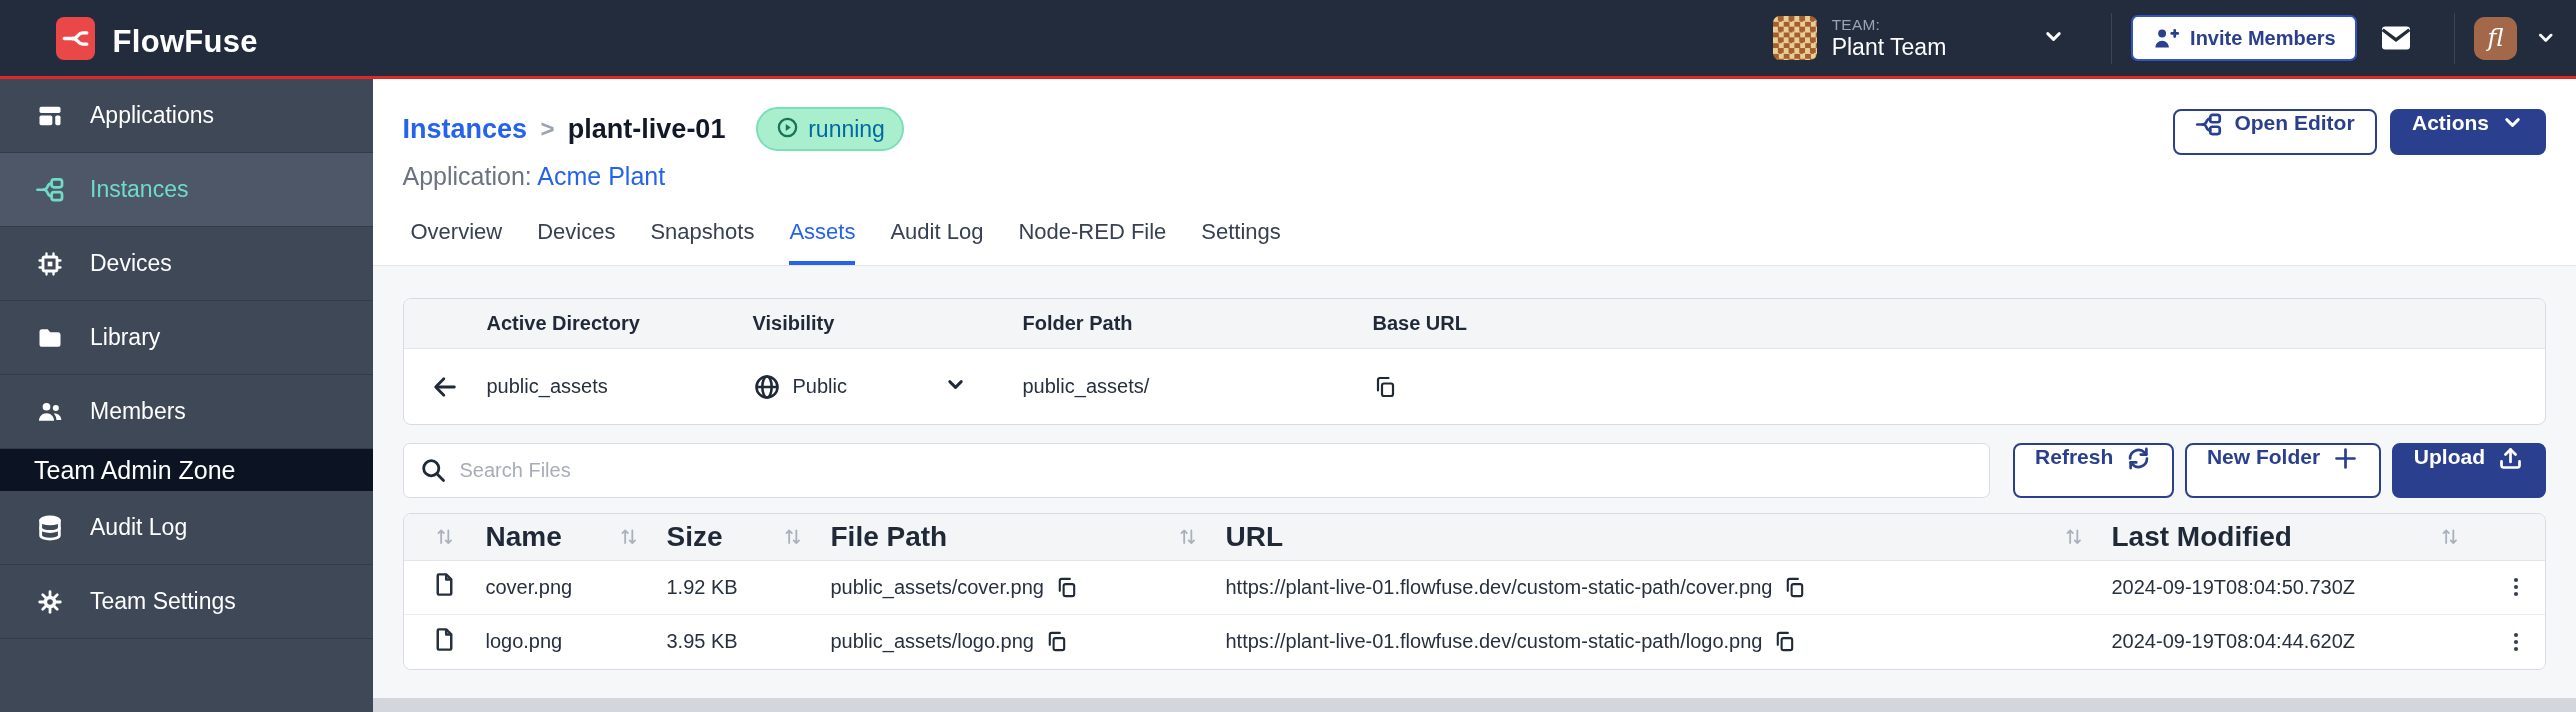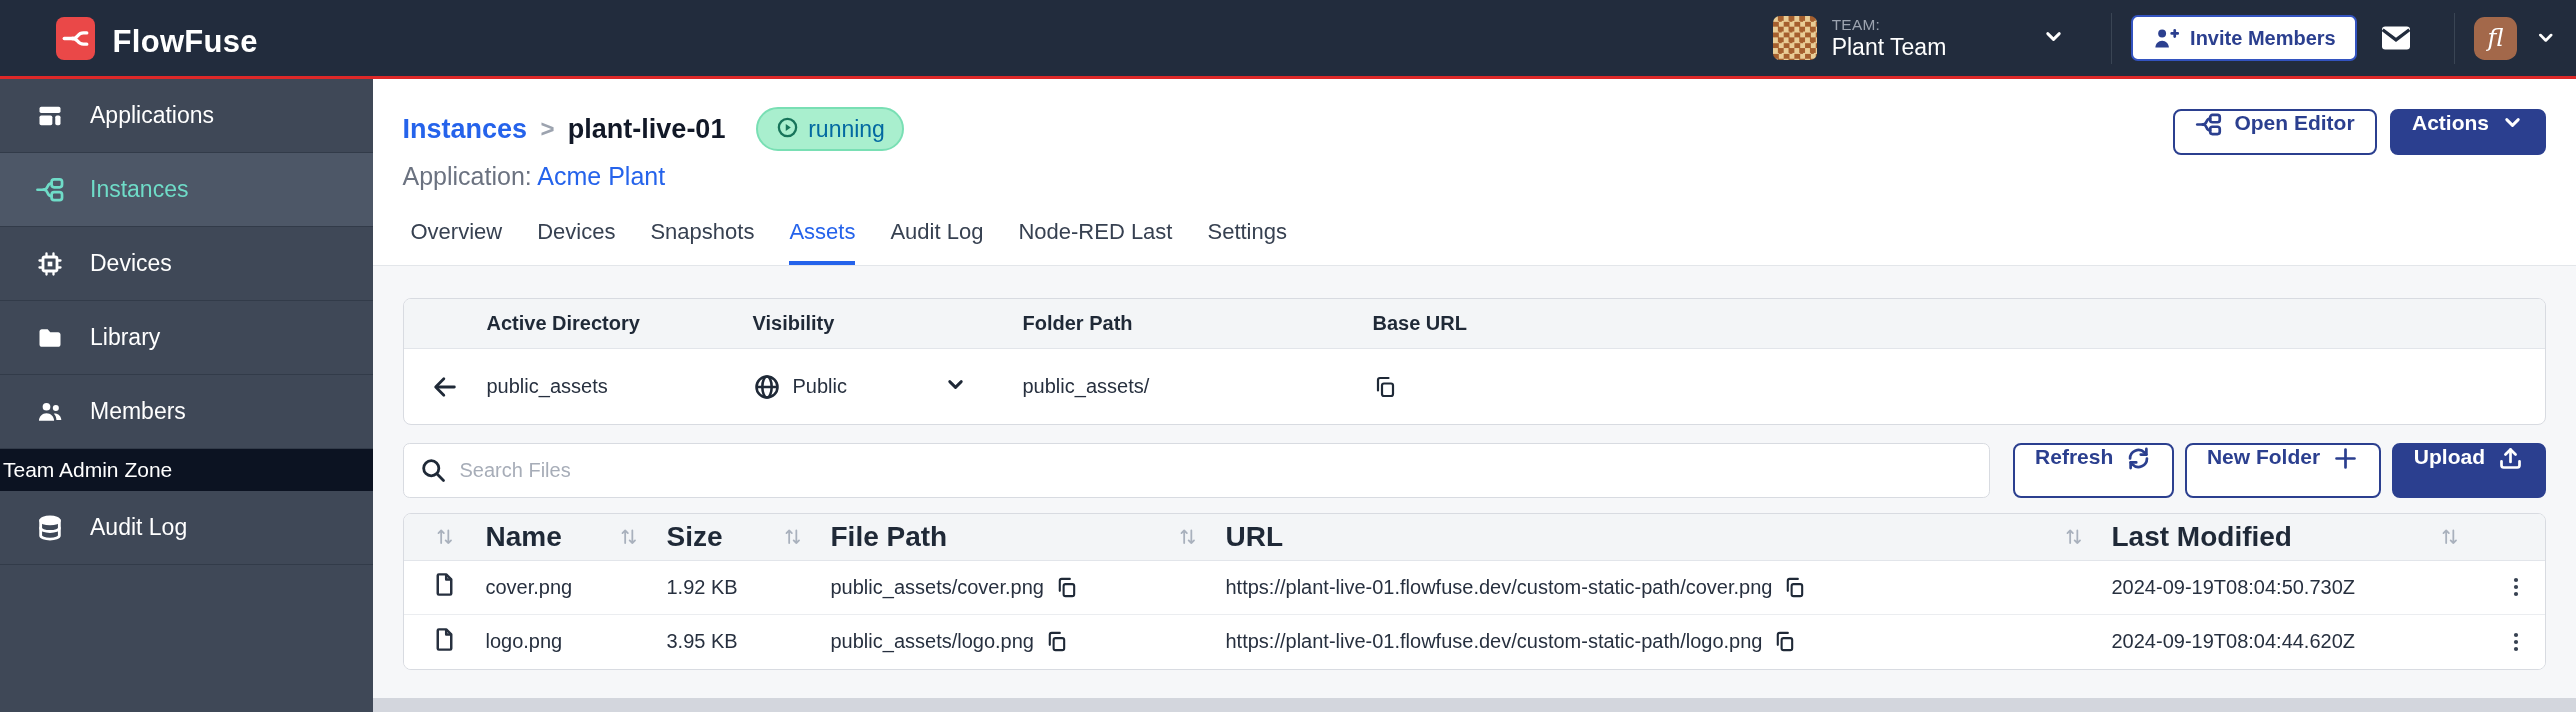--- a/index.html
+++ b/index.html
@@ -28,21 +28,21 @@
 
   
   .body-row { flex:1; display:flex; min-height:0; }
 
   
   .sidebar { width:373px; flex:0 0 auto; background:#3F4857; display:flex; flex-direction:column; }
   .side-item { height:74px; display:flex; align-items:center; gap:25.5px; padding-left:35px; border-bottom:1.3px solid #323B49; color:#FFFFFF; font-size:23px; cursor:pointer; }
   .side-item .side-icon { width:29.5px; height:29.5px; display:flex; align-items:center; justify-content:center; color:#FFFFFF; }
   .side-item.active { background:#4D5767; color:#6FDCC8; }
   .side-item.active .side-icon { color:#6FDCC8; }
-  .admin-band { height:42px; background:#0C1322; color:#FFFFFF; font-size:21px; display:flex; align-items:center; padding-left:3px; }
+  .admin-band { height:42px; background:#0C1322; color:#FFFFFF; font-size:25px; display:flex; align-items:center; padding-left:34px; }
 
   
   .main-col { flex:1; display:flex; flex-direction:column; min-width:0; }
   .white-head { background:#FFFFFF; padding:28px 30px 0 29.5px; border-bottom:1.3px solid #E3E6EA; position:relative; flex:0 0 178px; }
   .crumb-row { display:flex; align-items:center; gap:13.4px; }
   .crumb-link { color:#2563EB; font-size:27px; font-weight:bold; cursor:pointer; }
   .crumb-sep { color:#9CA3AF; font-size:24px; font-weight:bold; }
   .crumb-current { color:#111827; font-size:27px; font-weight:bold; }
   .status-badge { margin-left:17.5px; display:flex; gap:9.4px; background:#A9EFCE; border:2px solid #79DFB4; border-radius:671px; padding:6.7px 17.5px; color:#0369a1; font-size:23px; }
   .app-row { margin-top:10.7px; font-size:25px; color:#6B7280; }
@@ -223,20 +223,35 @@
       <div class="side-item">
         <span class="side-icon">
           <svg width="28" height="28" viewBox="0 0 24 24" fill="none" stroke="currentColor" stroke-width="2.4">
               <ellipse cx="12" cy="5.5" rx="8" ry="3" fill="currentColor"></ellipse>
               <path d="M4 5.5v6.5c0 1.66 3.58 3 8 3s8-1.34 8-3V5.5" stroke-linecap="round"></path>
               <path d="M4 12v6.5c0 1.66 3.58 3 8 3s8-1.34 8-3V12" stroke-linecap="round"></path>
             </svg>
         </span>
         <span class="side-label">Audit Log</span>
       </div>
+      <div class="side-item">
+        <span class="side-icon">
+          <svg width="28" height="28" viewBox="0 0 24 24">
+              <g fill="currentColor">
+                <rect x="10.8" y="2" width="2.4" height="20" rx="1.2"></rect>
+                <rect x="10.8" y="2" width="2.4" height="20" rx="1.2" transform="rotate(45 12 12)"></rect>
+                <rect x="10.8" y="2" width="2.4" height="20" rx="1.2" transform="rotate(90 12 12)"></rect>
+                <rect x="10.8" y="2" width="2.4" height="20" rx="1.2" transform="rotate(135 12 12)"></rect>
+                <circle cx="12" cy="12" r="5.4"></circle>
+              </g>
+              <circle cx="12" cy="12" r="2.4" fill="#3F4857"></circle>
+            </svg>
+        </span>
+        <span class="side-label">Team Settings</span>
+      </div>
     </div>
 
     <div class="main-col">
 
       <div class="white-head">
         <div class="crumb-row">
           <span class="crumb-link">Instances</span>
           <span class="crumb-sep">&gt;</span>
           <span class="crumb-current">plant-live-01</span>
           <span class="status-badge">
@@ -276,21 +291,21 @@
                 </svg>
             </span>
           </button>
         </div>
         <div class="tabs">
           <div class="tab">Overview</div>
           <div class="tab">Devices</div>
           <div class="tab">Snapshots</div>
           <div class="tab active">Assets</div>
           <div class="tab">Audit Log</div>
-          <div class="tab">Node-RED Last</div>
+          <div class="tab">Node-RED File</div>
           <div class="tab">Settings</div>
         </div>
       </div>
 
       <div class="gray-zone">
 
         <div class="card">
           <div class="dir-grid dir-head">
             <div></div>
             <div>Active Directory</div>

